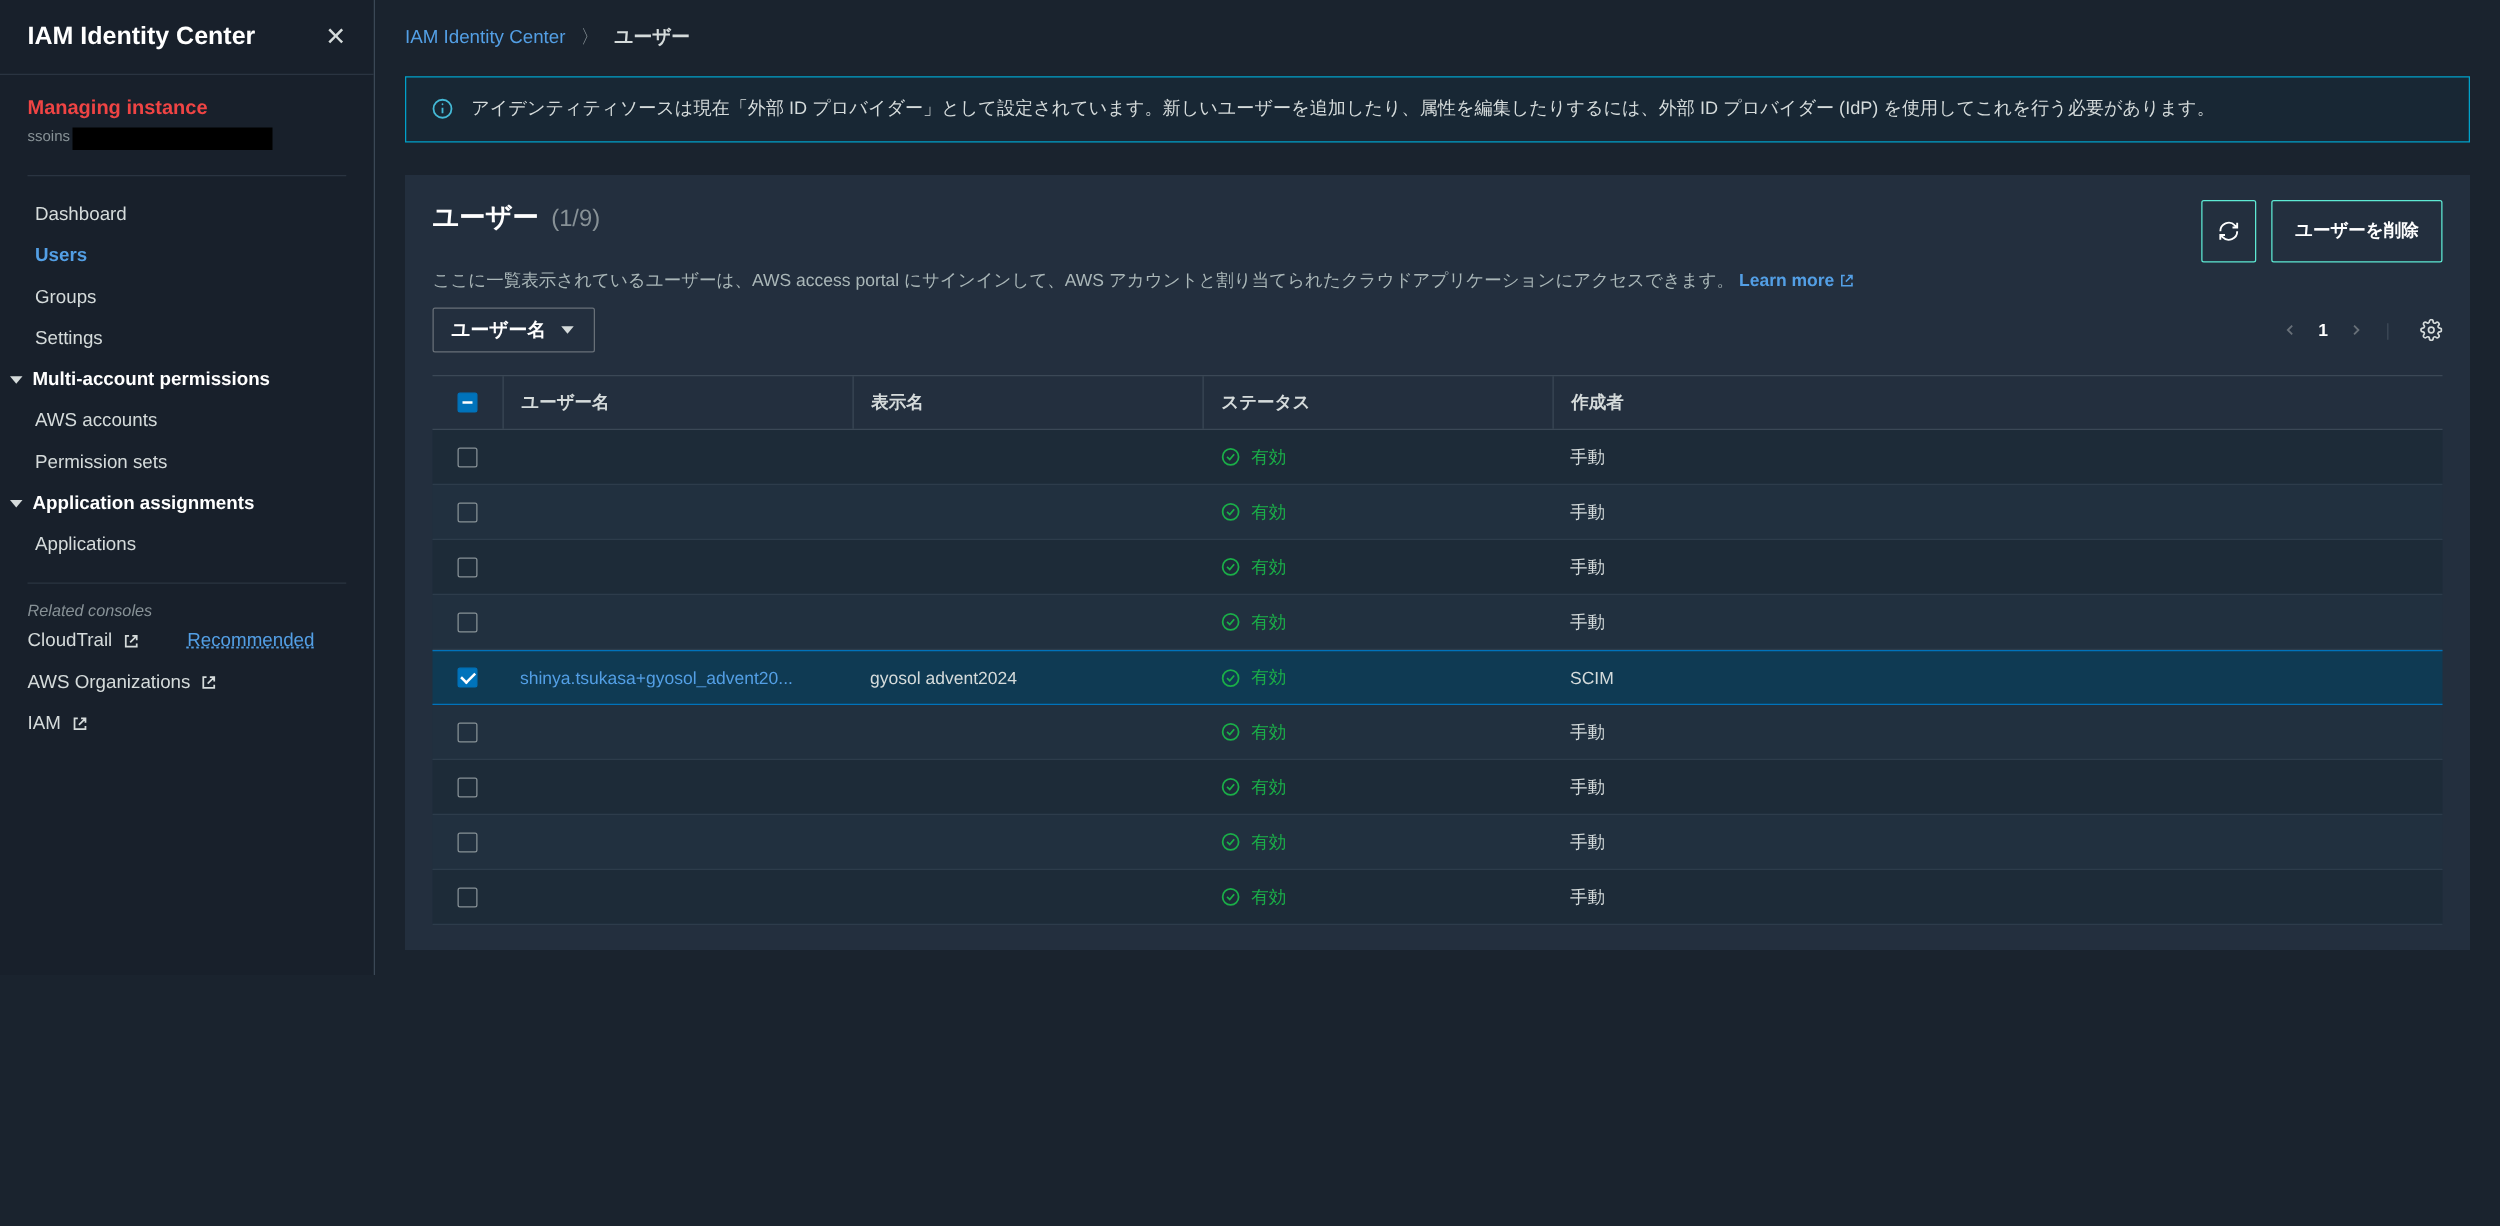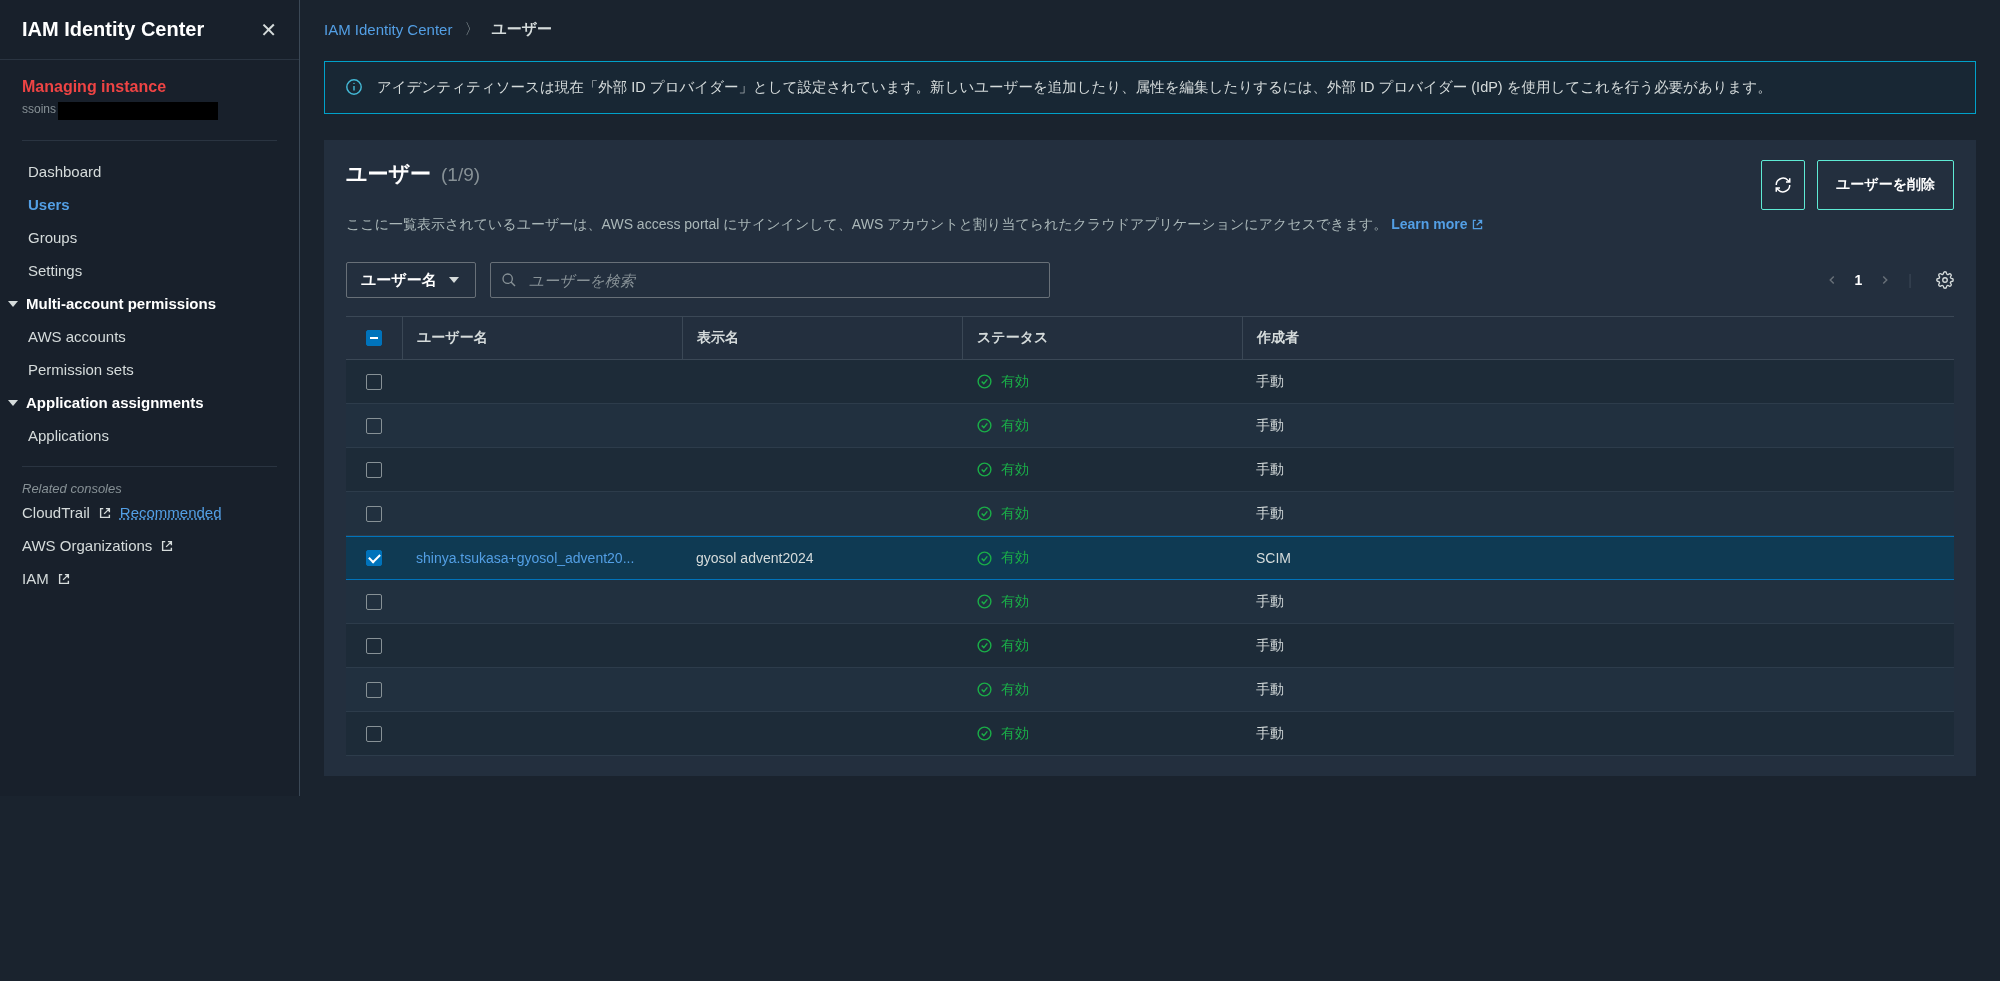--- a/index.html
+++ b/index.html
@@ -127,20 +127,21 @@
   }
   .related-item a { color: var(--text); text-decoration: none; cursor: pointer; }
   .ext-icon {
     width: 14px; height: 14px;
     display: inline-block;
   }
   .recommended {
     color: var(--accent);
     text-decoration: underline dotted;
     cursor: pointer;
+    margin-left: 30px;
   }
 
   
   .main {
     flex: 1;
     padding: 20px 24px;
     overflow: auto;
   }
   .breadcrumb {
     display: flex;
@@ -207,21 +208,21 @@
     cursor: pointer;
     display: flex;
     align-items: center;
     justify-content: center;
     border-radius: 2px;
   }
   .icon-btn { width: 44px; padding: 0; }
   .panel-desc {
     font-size: 14px;
     color: #aab7b8;
-    margin-bottom: 28px;
+    margin-bottom: 12px;
   }
   .learn-more {
     color: var(--accent);
     text-decoration: none;
     font-weight: 600;
     display: inline-flex;
     align-items: center;
     gap: 4px;
     cursor: pointer;
   }
@@ -472,27 +473,20 @@
           <svg width="13" height="13" viewBox="0 0 16 16" fill="none" stroke="#539fe5" stroke-width="1.6">
               <path d="M6 3H3v10h10v-3M9 3h4v4M13 3L7 9"></path>
             </svg>
         </a>
       </div>
 
       <div class="filter-row">
         <div class="filter-dropdown">
           <span>ユーザー名</span>
           <span class="caret"></span>
-        </div>
-        <div class="search-wrap">
-          <svg width="16" height="16" viewBox="0 0 24 24" fill="none" stroke="#879196" stroke-width="2">
-              <circle cx="10" cy="10" r="7"></circle>
-              <line x1="21" y1="21" x2="15" y2="15"></line>
-            </svg>
-          <input class="search-input" placeholder="ユーザーを検索" style="">
         </div>
         <div class="pagination">
           <span class="chev-btn">
             <svg width="14" height="14" viewBox="0 0 24 24" fill="none" stroke="#687078" stroke-width="2.5">
                 <polyline points="15 18 9 12 15 6"></polyline>
               </svg>
           </span>
           <span class="page-current">1</span>
           <span class="chev-btn">
             <svg width="14" height="14" viewBox="0 0 24 24" fill="none" stroke="#687078" stroke-width="2.5">

